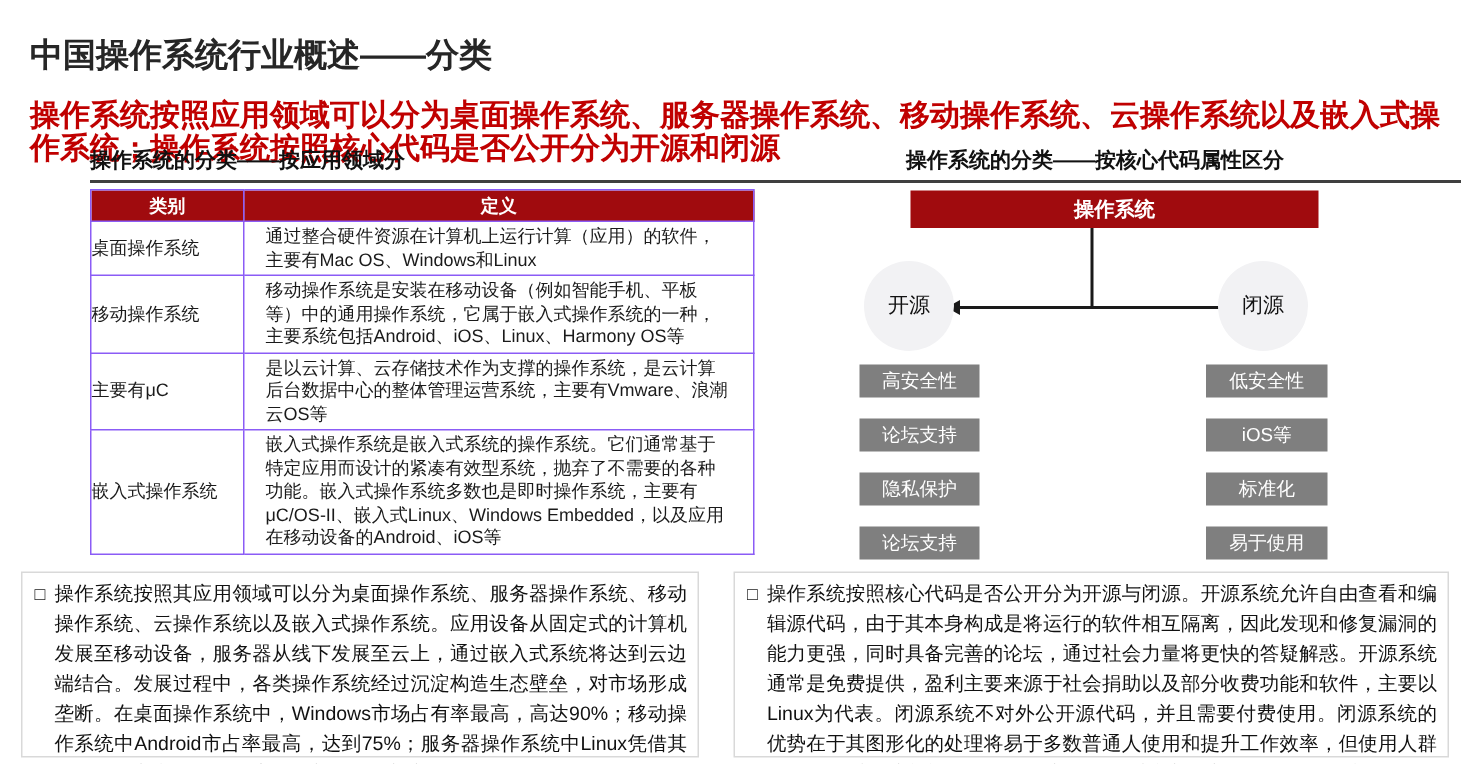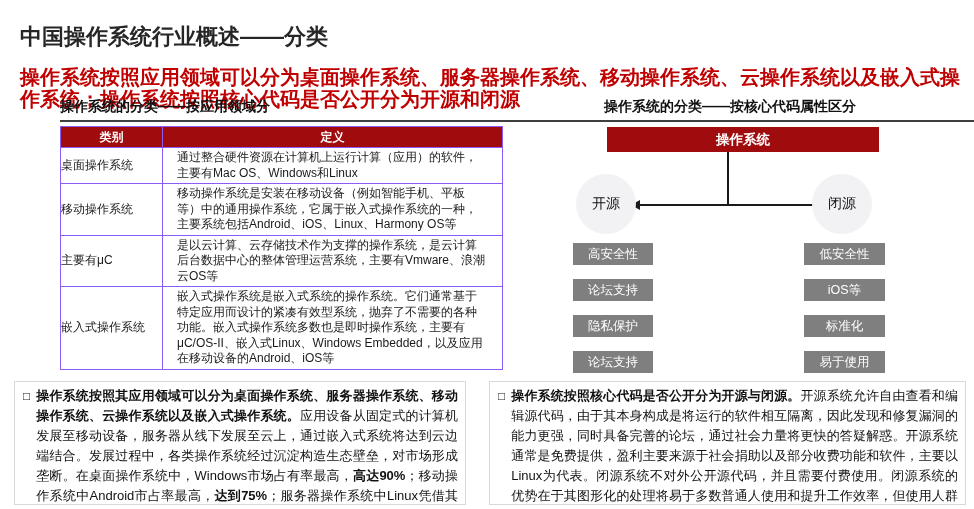--- a/index.html
+++ b/index.html
@@ -53,21 +53,21 @@
   .features.closed{left:318px;width:81px;}
   .feature-box{height:22px;margin-bottom:14px;background:var(--feature-gray);color:#fff;font-size:12.5px;
     display:flex;align-items:center;justify-content:center;}
   
   .note{position:absolute;top:381px;height:124px;border:1px solid var(--note-border);background:#fff;
     padding:4px 7px 4px 6px;display:flex;align-items:flex-start;}
   .note-left{left:14px;width:452px;}
   .note-right{left:489px;width:477px;}
   .bullet{font-size:12px;font-weight:bold;line-height:20px;margin:0 6px 0 2px;flex:0 0 auto;}
   .note-text{font-size:13px;line-height:20px;text-align:justify;color:#111;}
-  .note-text b{font-weight:bold;}
+  .note-text b{font-weight:normal;}
 </style>
 </head>
 <body>
 
 <div class="header">
   <div class="title">中国操作系统行业概述——分类</div>
   <div class="subtitle">操作系统按照应用领域可以分为桌面操作系统、服务器操作系统、移动操作系统、云操作系统以及嵌入式操作系统；操作系统按照核心代码是否公开分为开源和闭源</div>
 </div>
 
 <div class="section-left">

